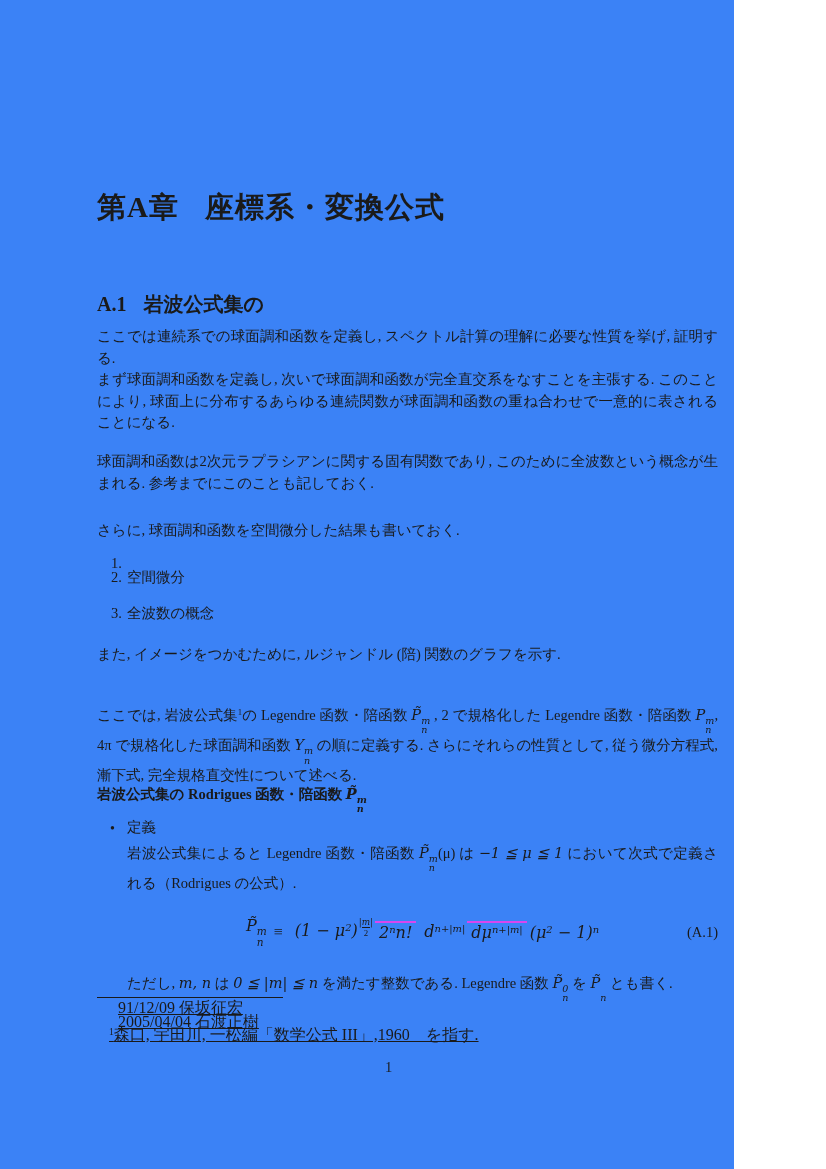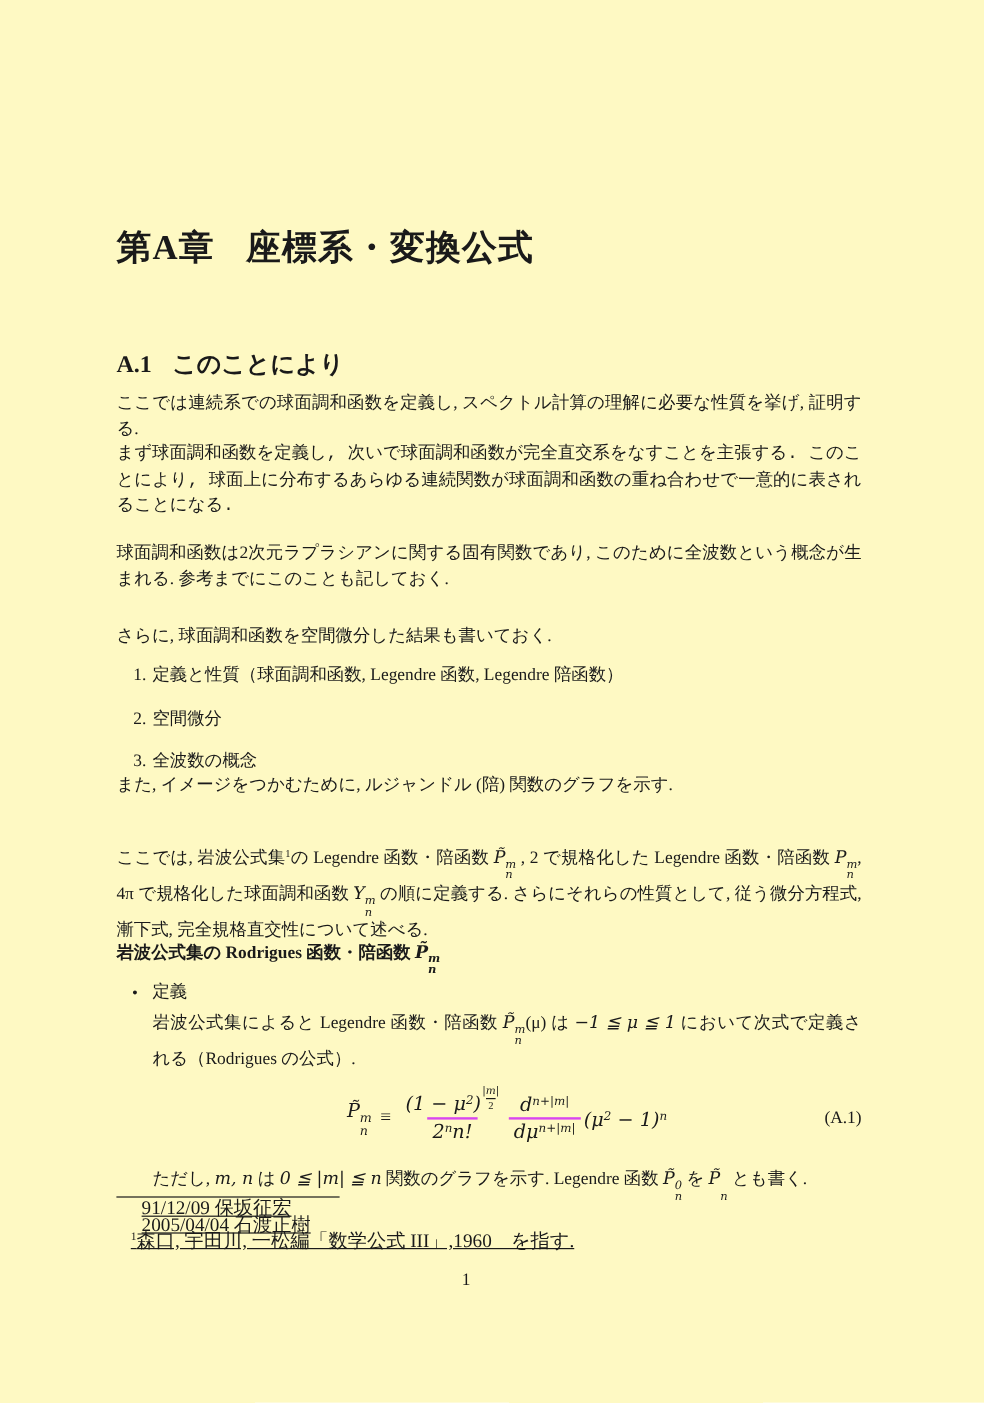--- a/index.html
+++ b/index.html
@@ -1,53 +1,53 @@
 <!DOCTYPE html>
 <html><head>
 <meta charset="utf-8">
 <style>
   * { margin:0; padding:0; box-sizing:border-box; }
   html,body { background:#ffffff; }
   .page {
-    position:relative; width:820px; height:1169px; background:#fef9c3;
+    position:relative; width:734px; height:1169px; background:#3b82f6;
     font-family:"Liberation Serif","DejaVu Serif",serif;
     color:#1a1a1a; overflow:hidden;
   }
   .col { position:absolute; left:97px; width:621px; }
   .body-text { font-size:14.5px; line-height:21.5px; text-align:justify; }
 
   .h-chapter { top:189px; font-size:29px; line-height:36px; font-weight:bold; letter-spacing:1px; }
   .h-chapter .chap-label { margin-right:26px; }
   .h-section { top:292px; font-size:20px; line-height:25px; font-weight:bold; }
   .h-section .sec-num { margin-right:17px; }
   .h-subsection { top:676px; font-size:16.5px; line-height:21px; font-weight:bold; }
   .h-subsection .sec-num { margin-right:13px; }
 
-  .p1 { top:326px; } .p2 { top:369px;font-family:Liberation Mono, monospace; } .p3 { top:451px; } .p4 { top:520px; }
+  .p1 { top:326px; } .p2 { top:369px; } .p3 { top:451px; } .p4 { top:520px; }
   .list-block { top:553px; }
   .list-block .li { position:relative; padding-left:30px; margin-bottom:14px; }
   .list-block .li-num { position:absolute; left:14px; }
   .p5 { top:644px; }
   .p6 { top:705px; }
 
   .iwanami-heading { top:783px; font-size:14.5px; line-height:21px; font-weight:bold; }
   .def-item { top:818px; }
   .def-bullet { position:absolute; left:13px; font-size:14px; }
   .def-label { padding-left:30px; display:block;font-family:Liberation Mono, monospace; }
   .def-body { top:843px; padding-left:30px; }
 
   .equation { top:901px; height:62px; padding-left:30px; display:block; position:absolute; }
   .eq-inner { position:relative; width:591px; height:62px; display:flex; align-items:center; justify-content:center; }
   .eq-main { display:flex; align-items:center; font-size:16px; }
   .eq-tag { position:absolute; right:0; top:50%; transform:translateY(-50%); font-size:14.5px; }
 
   .math, .mvar { font-style:italic; font-family:"DejaVu Serif","Liberation Serif",serif; }
   .ss { display:inline-flex; flex-direction:column; align-items:flex-start;
         vertical-align:-0.38em; font-size:0.66em; line-height:1.02; font-style:italic; }
-  .frac { display:inline-flex; flex-direction:column; align-items:center; margin:0 3px; line-height:1.25; }
+  .frac { display:inline-flex; flex-direction:row; align-items:center; margin:0 3px; line-height:1.25; }
   .frac .num { padding:0 2px; display:inline-flex; align-items:flex-start; }
   .frac .den { border-top:2px solid #d946ef; padding:0 4px; }
   .minifrac { display:inline-flex; flex-direction:column; align-items:center;
               font-size:0.55em; line-height:1.15; position:relative; top:-0.55em; margin-left:1px; }
   .minifrac .mf-den { border-top:1px solid #1a1a1a; padding:0 2px; }
   sup.exp { font-size:0.62em; vertical-align:0.5em; line-height:0; font-style:italic; }
   sup.fn-mark { font-size:0.6em; vertical-align:0.55em; line-height:0; }
 
   .remark { top:973px; padding-left:30px; }
 
@@ -62,31 +62,31 @@
 </head>
 <body>
 
 <div class="page">
 
   <div class="col h-chapter">
     <span class="chap-label">第A章</span><span>座標系・変換公式</span>
   </div>
 
   <div class="col h-section">
-    <span class="sec-num">A.1</span><span>このことにより</span>
+    <span class="sec-num">A.1</span><span>岩波公式集の</span>
   </div>
 
   <div class="col body-text p1">ここでは連続系での球面調和函数を定義し, スペクトル計算の理解に必要な性質を挙げ, 証明する.</div>
   <div class="col body-text p2">まず球面調和函数を定義し, 次いで球面調和函数が完全直交系をなすことを主張する. このことにより, 球面上に分布するあらゆる連続関数が球面調和函数の重ね合わせで一意的に表されることになる.</div>
   <div class="col body-text p3">球面調和函数は2次元ラプラシアンに関する固有関数であり, このために全波数という概念が生まれる. 参考までにこのことも記しておく.</div>
   <div class="col body-text p4">さらに, 球面調和函数を空間微分した結果も書いておく.</div>
 
   <div class="col body-text list-block">
     <div class="li">
-      <span class="li-num">1.</span><span>定義と性質（球面調和函数, Legendre 函数, Legendre 陪函数）</span>
+      <span class="li-num">1.</span>
     </div>
     <div class="li">
       <span class="li-num">2.</span><span>空間微分</span>
     </div>
     <div class="li">
       <span class="li-num">3.</span><span>全波数の概念</span>
     </div>
   </div>
 
   <div class="col body-text p5">また, イメージをつかむために, ルジャンドル (陪) 関数のグラフを示す.</div>
@@ -141,21 +141,21 @@
               <span class="math"><span>d</span><sup class="exp">n+|m|</sup></span>
             </span>
           <span class="den"><span class="math"><span>dμ</span><sup class="exp">n+|m|</sup></span></span>
         </span>
         <span class="math"><span>(μ</span><sup class="exp">2</sup><span> − 1)</span><sup class="exp">n</sup></span>
       </div>
       <span class="eq-tag">(A.1)</span>
     </div>
   </div>
 
-  <div class="col body-text remark"><span>ただし, </span><span class="mvar">m, n</span><span> は </span><span class="mvar">0 ≦ |m| ≦ n</span><span> 関数のグラフを示す. Legendre 函数 </span><span class="math"><span>P̃</span><span class="ss">
+  <div class="col body-text remark"><span>ただし, </span><span class="mvar">m, n</span><span> は </span><span class="mvar">0 ≦ |m| ≦ n</span><span> を満たす整数である. Legendre 函数 </span><span class="math"><span>P̃</span><span class="ss">
           <span>0</span>
           <span>n</span>
         </span></span><span> を </span><span class="math"><span>P̃</span><span class="ss">
           <span>&nbsp;</span>
           <span>n</span>
         </span></span><span> とも書く.</span></div>
 
   <div class="col fn-rule"></div>
   <div class="col fn-line fn-1">91/12/09 保坂征宏</div>
   <div class="col fn-line fn-2">2005/04/04 石渡正樹</div>

